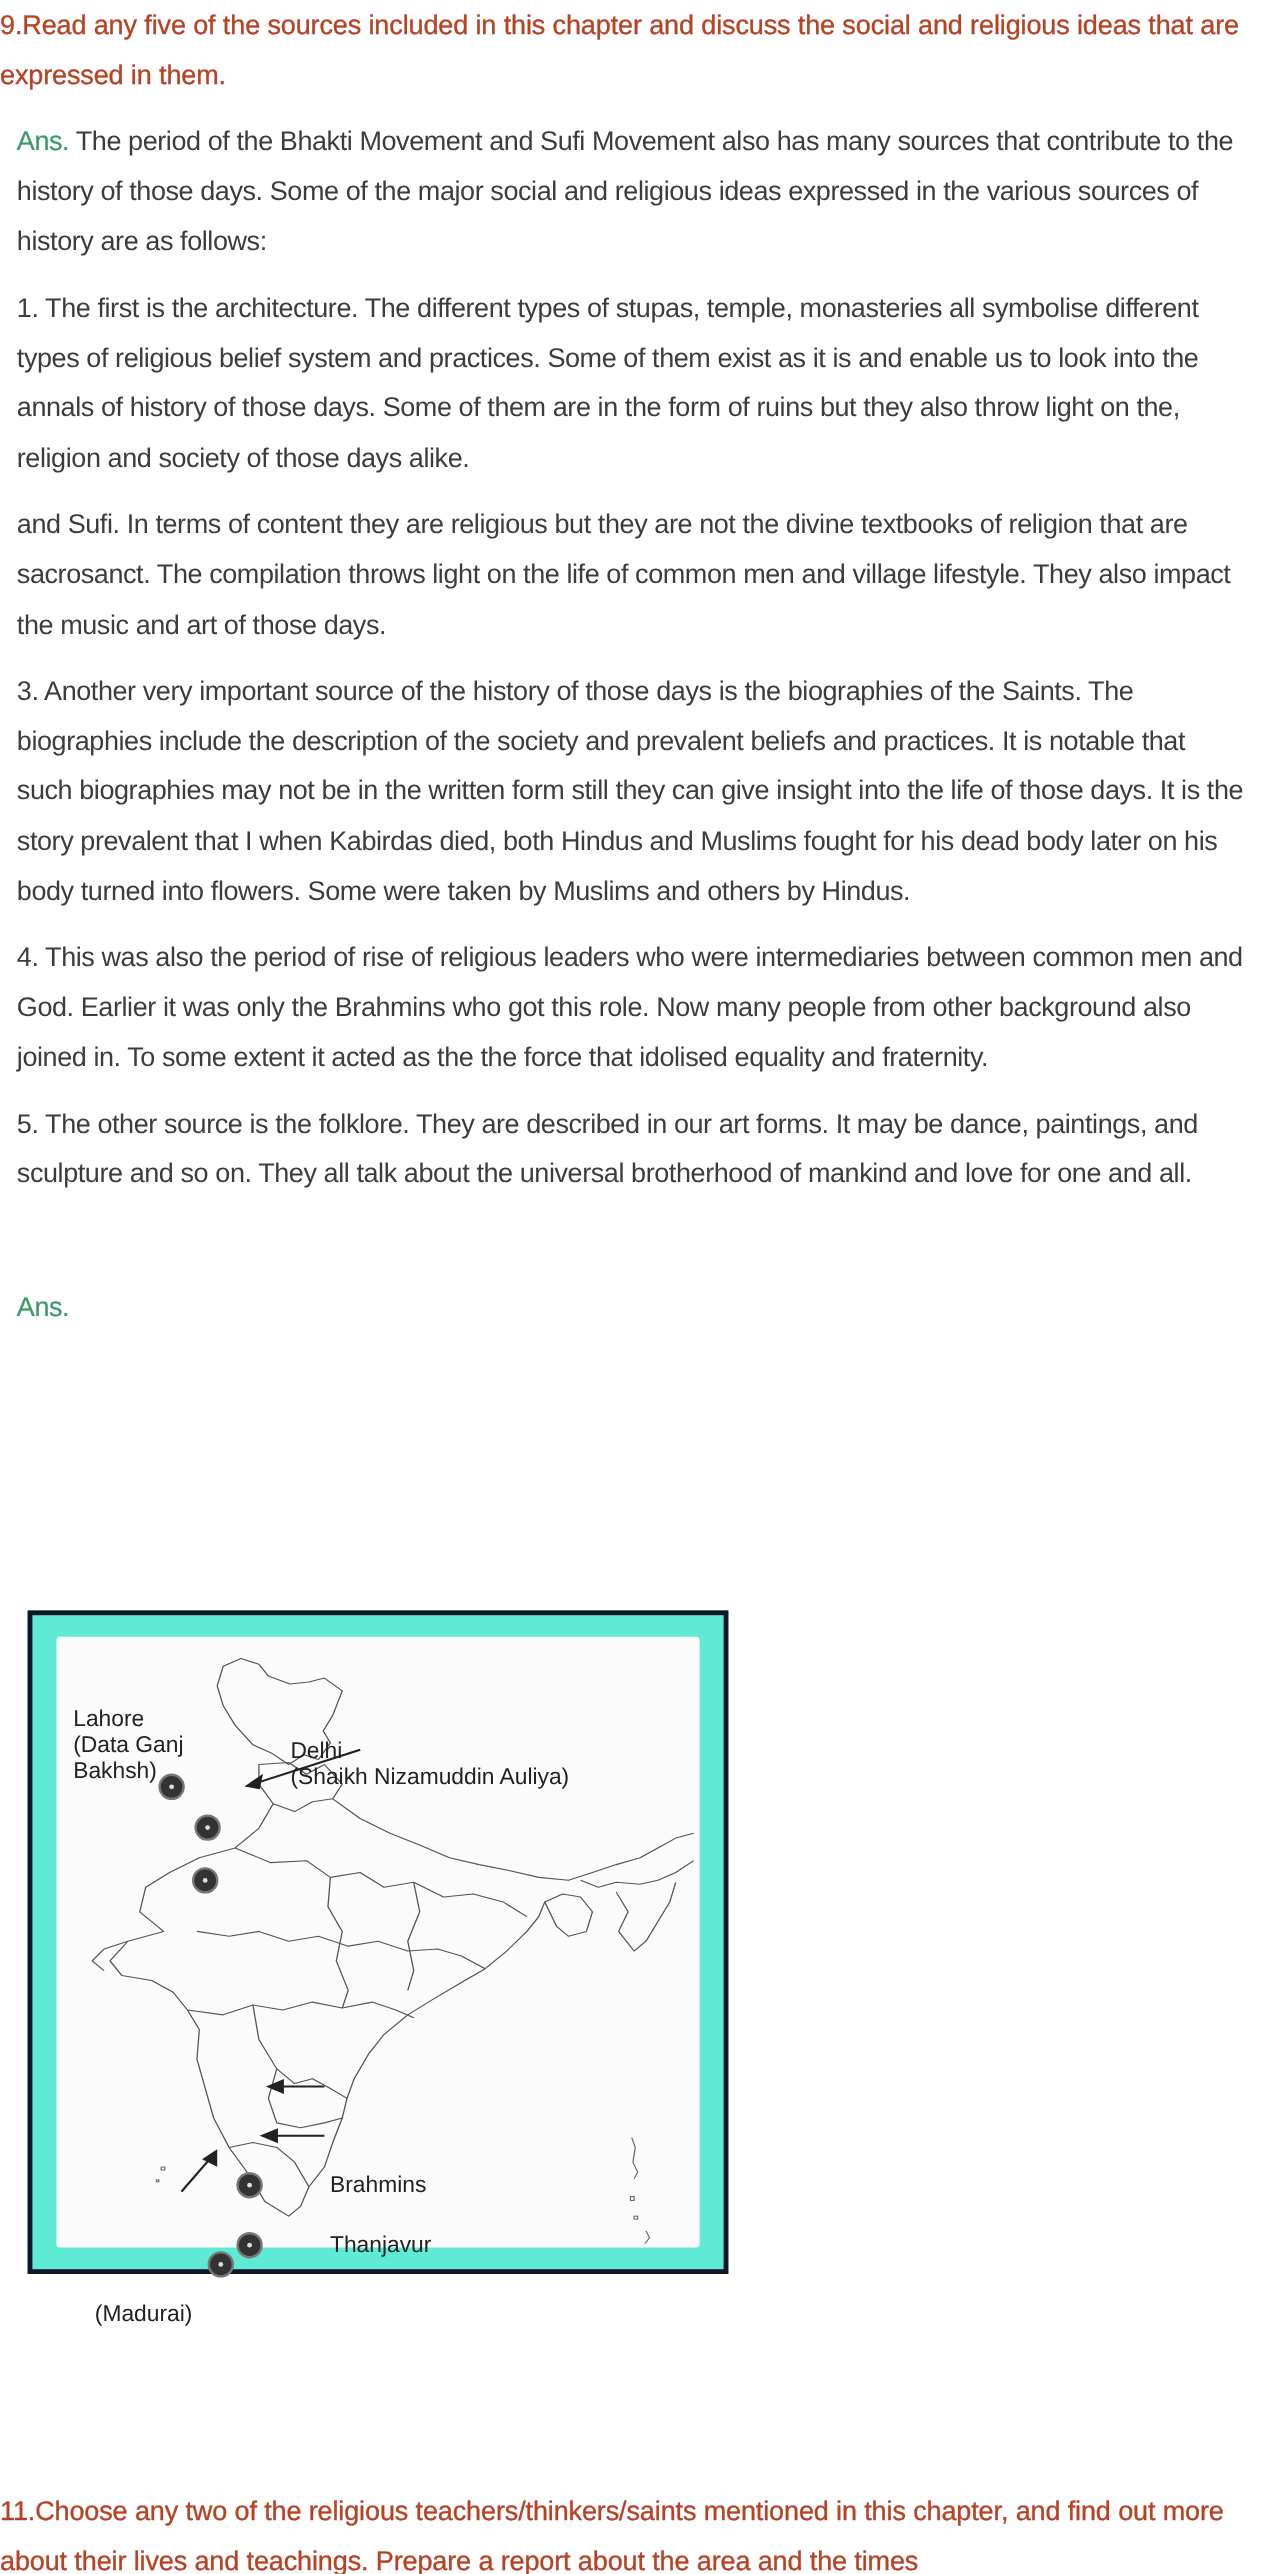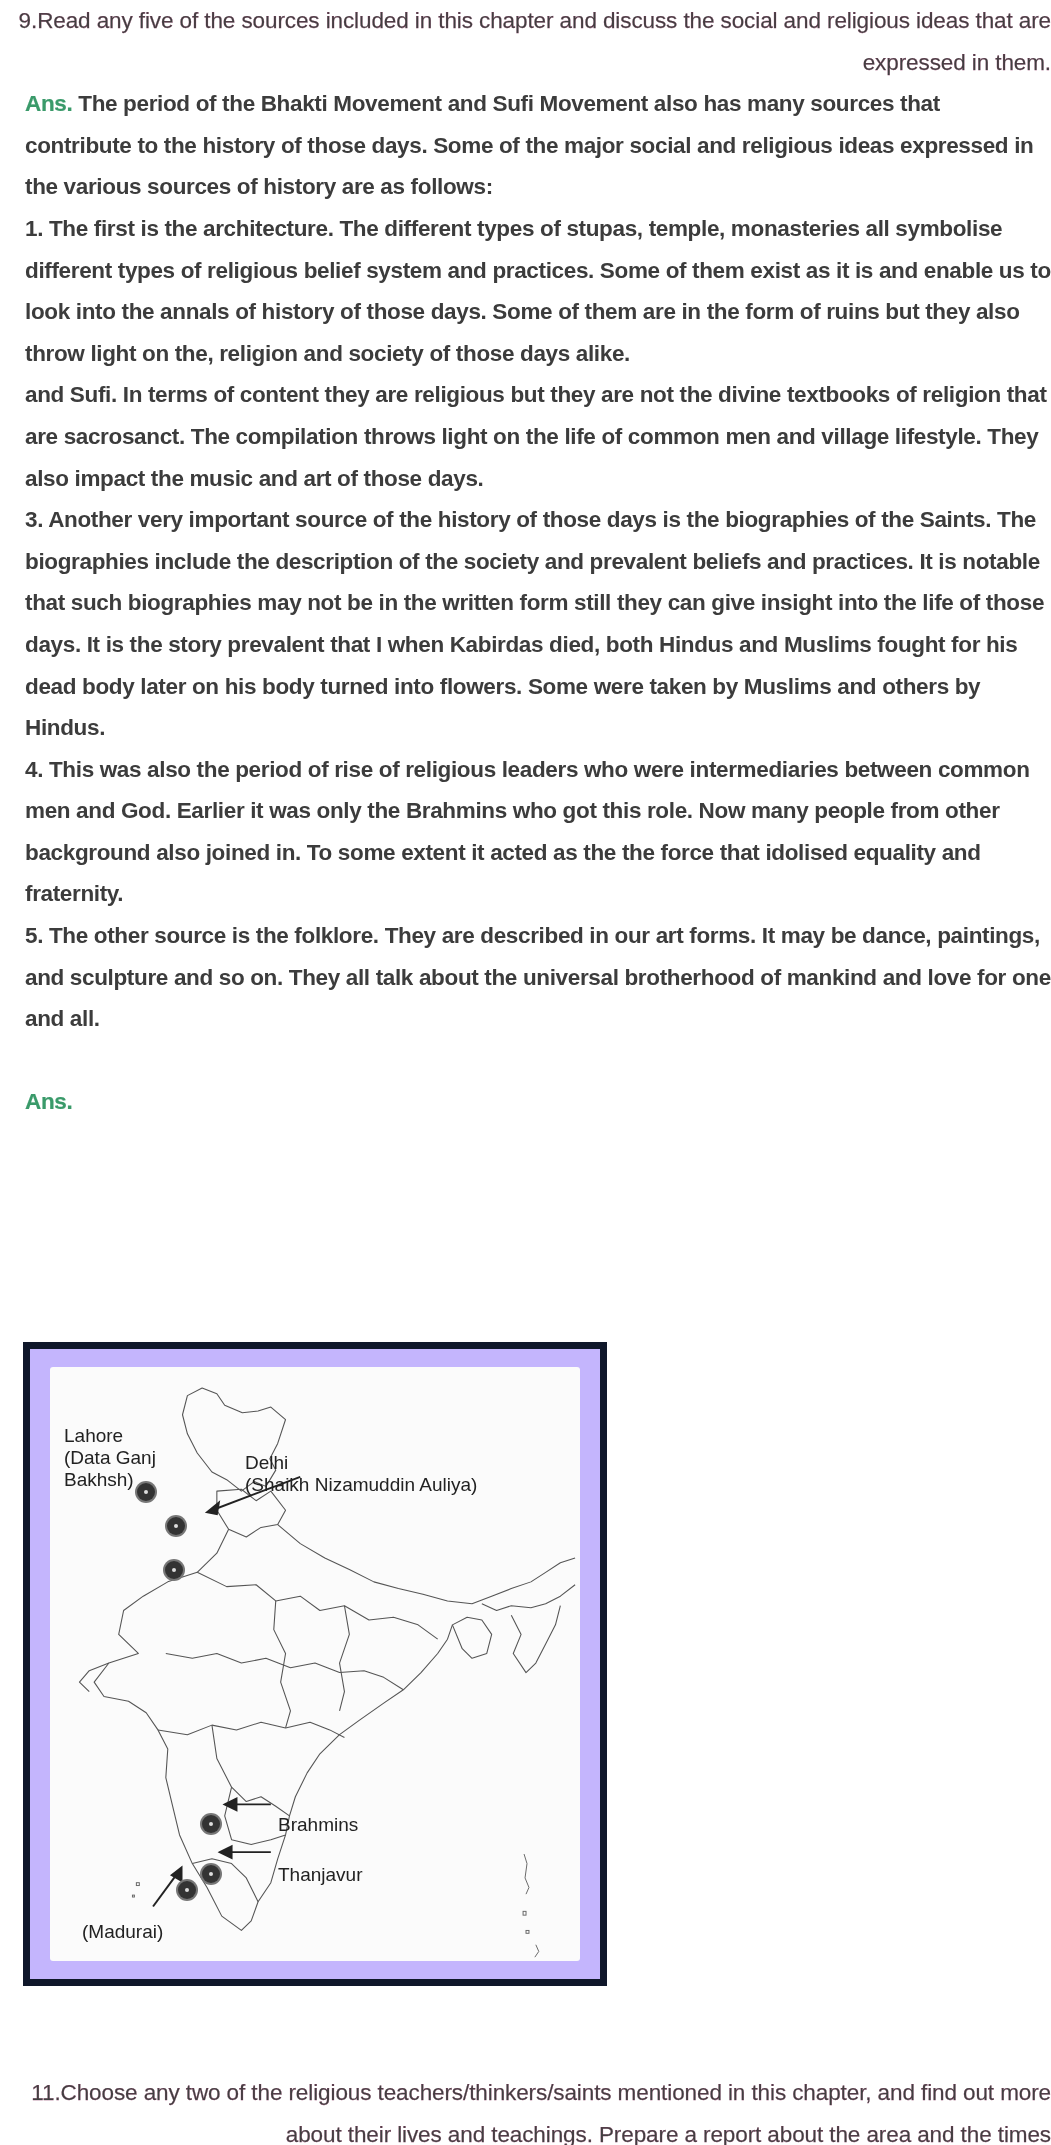--- a/index.html
+++ b/index.html
@@ -17,50 +17,48 @@
       line-height: 41.6px;
       color: #3a3a3a;
     }
     .page {
       position: absolute;
       left: 0;
       top: 0;
       width: 1051px;
     }
     .question {
-      color: #404040;
+      color: #c2410c;
       font-weight: 400;
       letter-spacing: -0.1px;
       margin: 0;
-      text-align: right;
       -webkit-text-stroke: 0.25px #8a3b63;
     }
     .ans-label {
       color: #3a9a6a;
       -webkit-text-stroke: 0.2px #3a9a6a;
     }
     .para {
-      margin: 0;
+      margin: 14px;
       color: #3c3c3c;
-      font-weight: 700;
+      font-weight: 400;
       letter-spacing: -0.35px;
-      padding-left: 25px;
     }
     .spacer { height: 41.6px; }
 
     
     .map-figure {
       position: absolute;
       left: 23px;
       top: 1342px;
       width: 584px;
-      height: 644px;
+      height: 553px;
       box-sizing: border-box;
-      border: 7px solid #0f172a;
-      background: #c4b5fd;
+      border: 4px solid #0f172a;
+      background: #5eead4;
     }
     .map-inner {
       position: absolute;
       left: 20px;
       top: 18px;
       right: 20px;
       bottom: 18px;
       background: #fbfbfb;
       border-radius: 3px;
     }

